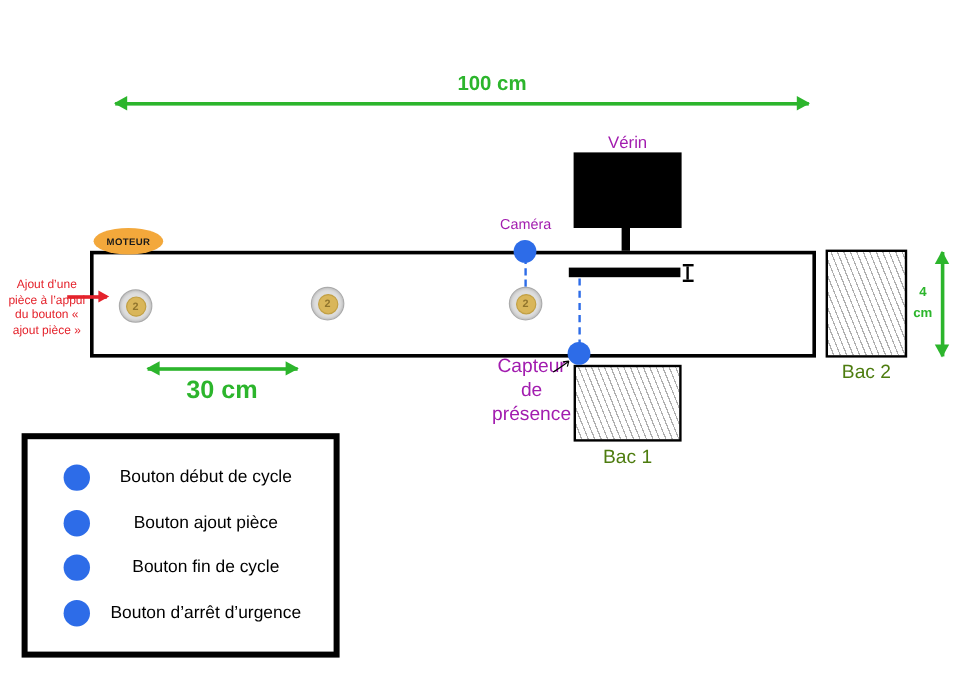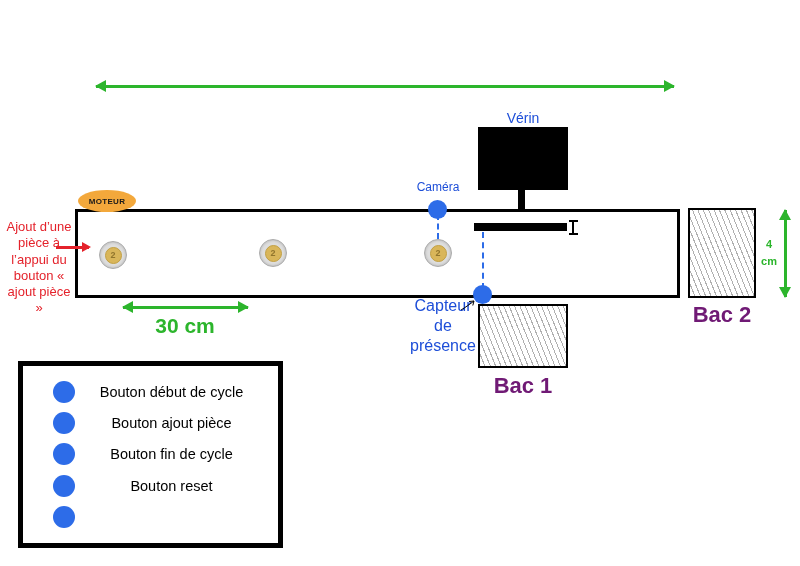--- a/index.html
+++ b/index.html
@@ -33,21 +33,21 @@
   .arrow-red::after{content:"";position:absolute;right:-2px;top:-4px;width:0;height:0;
     border-top:5.5px solid transparent;border-bottom:5.5px solid transparent;border-left:9px solid var(--red);}
 
   
   .belt{position:absolute;left:75px;top:209px;width:605px;height:89px;border:3px solid #000;background:#fff;}
 
   .moteur{position:absolute;left:78px;top:190px;width:58px;height:22px;background:var(--orange);
     border-radius:50%;display:flex;align-items:center;justify-content:center;
     font-size:8px;font-weight:700;color:#1a1a1a;letter-spacing:.3px;z-index:4;}
 
-  .red-note{position:absolute;left:4px;top:219px;width:70px;font-size:13px;line-height:1.25;
+  .red-note{position:absolute;left:4px;top:232px;width:70px;font-size:10px;line-height:1.25;
     color:var(--red);text-align:center;}
 
   
   .coin{position:absolute;width:28px;height:28px;border-radius:50%;background:#dedede;
     border:1px solid #ababab;box-shadow:inset 0 0 3px rgba(0,0,0,.25);
     display:flex;align-items:center;justify-content:center;z-index:3;}
   .coin-center{width:17px;height:17px;border-radius:50%;background:var(--gold);
     border:1px solid #c2a044;display:flex;align-items:center;justify-content:center;
     font-size:9px;font-weight:700;color:rgba(120,95,30,.75);}
 
@@ -56,41 +56,42 @@
   .verin-stem{position:absolute;left:518px;top:190px;width:7px;height:37px;background:#000;}
   .pusher{position:absolute;left:474px;top:223px;width:93px;height:8px;background:#000;z-index:3;}
   .end-stop{position:absolute;left:569px;top:220px;width:9px;height:15px;
     border-top:2px solid #000;border-bottom:2px solid #000;z-index:3;}
   .end-stop-line{position:absolute;left:3px;top:0;width:2px;height:100%;background:#000;}
 
   
   .dot{position:absolute;width:19px;height:19px;border-radius:50%;background:var(--blue);z-index:5;}
   .dash-line{position:absolute;width:0;border-left:2px dashed var(--blue);z-index:2;}
 
-  .small-label{position:absolute;color:#1d4ed8;text-align:center;}
+  .small-label{position:absolute;color:#a21caf;text-align:center;}
 
   
   .bin{position:absolute;border:2.5px solid #000;background:#fff;
     background-image:repeating-linear-gradient(68deg, rgba(255,255,255,0) 0 4px, rgba(110,110,110,.55) 4px 5px);}
-  .bin-label{position:absolute;font-size:22px;font-weight:700;color:#701a75;text-align:center;}
+  .bin-label{position:absolute;font-size:16px;font-weight:400;color:#4d7c0f;text-align:center;}
 
   
   .legend{position:absolute;left:18px;top:361px;width:265px;height:187px;border:5px solid #000;
     background:#fff;display:flex;flex-direction:column;justify-content:space-evenly;padding:6px 10px 6px 30px;}
   .legend-row{display:flex;align-items:center;}
   .legend-dot{width:22px;height:22px;border-radius:50%;background:var(--blue);flex:0 0 auto;}
   .legend-text{flex:1;text-align:center;font-size:14.5px;font-weight:500;color:#000;}
 
   svg{display:block;}
 </style>
 </head>
 <body>
 
 <div class="canvas">
 
+  <div class="dim-label" style="left:335px;top:60px;width:150px;font-size:17px;">100 cm</div>
   <div class="arrow-h" style="left:96px;top:85px;width:578px;"></div>
 
   <div class="small-label" style="left:483px;top:110px;width:80px;font-size:14px;">Vérin</div>
   <div class="verin-box"></div>
   <div class="verin-stem"></div>
   <div class="pusher"></div>
   <div class="end-stop">
     <div class="end-stop-line"></div>
   </div>
 
@@ -149,20 +150,17 @@
     <div class="legend-row">
       <div class="legend-dot"></div>
       <div class="legend-text">Bouton ajout pièce</div>
     </div>
     <div class="legend-row">
       <div class="legend-dot"></div>
       <div class="legend-text">Bouton fin de cycle</div>
     </div>
     <div class="legend-row">
       <div class="legend-dot"></div>
-      <div class="legend-text">Bouton reset</div>
-    </div>
-    <div class="legend-row">
-      <div class="legend-dot"></div>
+      <div class="legend-text">Bouton d’arrêt d’urgence</div>
     </div>
   </div>
 
 </div>
 
 </body></html>

